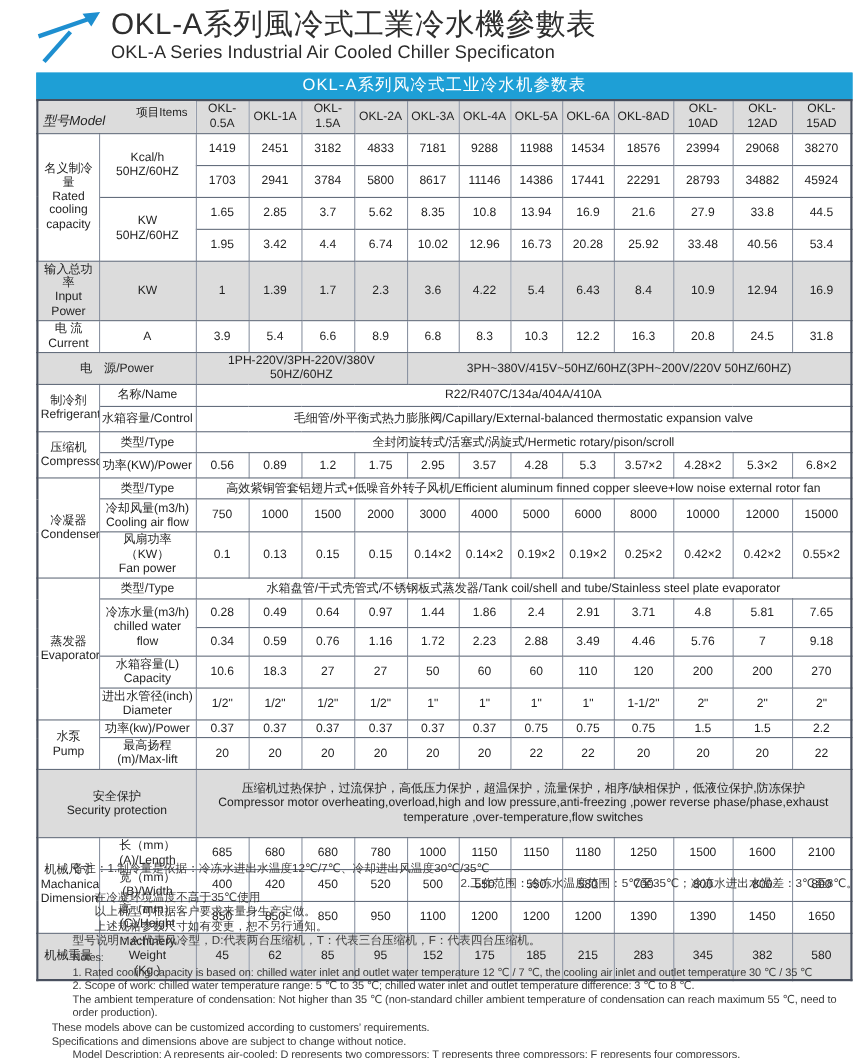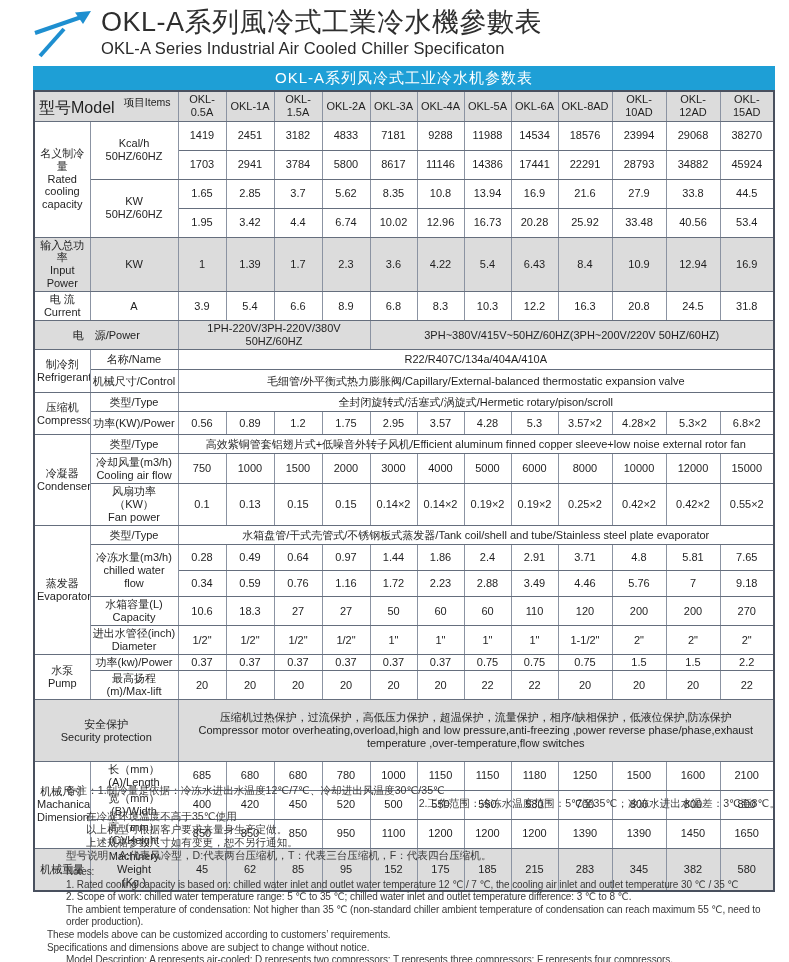--- a/index.html
+++ b/index.html
@@ -31,21 +31,21 @@
   td.l1,td.l2{font-size:11px;color:#1f1f1f;}
   td.mh{font-size:11px;}
   td.merged{font-size:11px;}
   td.sec{text-align:left;padding:3px 8px;font-size:10.8px;line-height:1.45;}
   td.diag{
     position:relative;padding:0;
     background-image:linear-gradient(to bottom right,
       transparent calc(50% - .6px), #6b7383 calc(50% - .6px),
       #6b7383 calc(50% + .6px), transparent calc(50% + .6px));
   }
-  td.diag .corner-model{position:absolute;left:4px;bottom:3px;font-size:16px;}
+  td.diag .corner-model{position:absolute;left:4px;bottom:3px;font-size:12px;font-style:italic;}
   td.diag .corner-items{position:absolute;right:7px;top:4px;font-size:10.5px;}
   
   .notes{position:absolute;left:40px;top:784px;width:740px;}
   .note-line{font-size:10.6px;line-height:13px;color:#3a3a3a;white-space:nowrap;padding-left:26px;}
   .notes-en .note-line{font-size:10px;line-height:12.6px;letter-spacing:-0.1px;white-space:normal;}
   .ind1{padding-left:37px;text-align:right;}
   .ind2{padding-left:46px;}
   .ind-en{padding-left:7px;}
   .notes-en{margin-top:4px;}
 </style>
@@ -202,21 +202,21 @@
           <td colspan="4" class="merged">1PH-220V/3PH-220V/380V 50HZ/60HZ</td>
           <td colspan="8" class="merged">3PH~380V/415V~50HZ/60HZ(3PH~200V/220V 50HZ/60HZ)</td>
         </tr>
         <tr style="height: 20px;">
           <td rowspan="2" class="l1">制冷剂
 Refrigerant</td>
           <td class="l2">名称/Name</td>
           <td colspan="12" class="merged">R22/R407C/134a/404A/410A</td>
         </tr>
         <tr style="height: 23px;">
-          <td class="l2">机械尺寸/Control</td>
+          <td class="l2">水箱容量/Control</td>
           <td colspan="12" class="merged">毛细管/外平衡式热力膨胀阀/Capillary/External-balanced thermostatic expansion valve</td>
         </tr>
         <tr style="height: 19px;">
           <td rowspan="2" class="l1">压缩机
 Compressor</td>
           <td class="l2">类型/Type</td>
           <td colspan="12" class="merged">全封闭旋转式/活塞式/涡旋式/Hermetic rotary/pison/scroll</td>
         </tr>
         <tr style="height: 23px;">
           <td class="l2">功率(KW)/Power</td>

